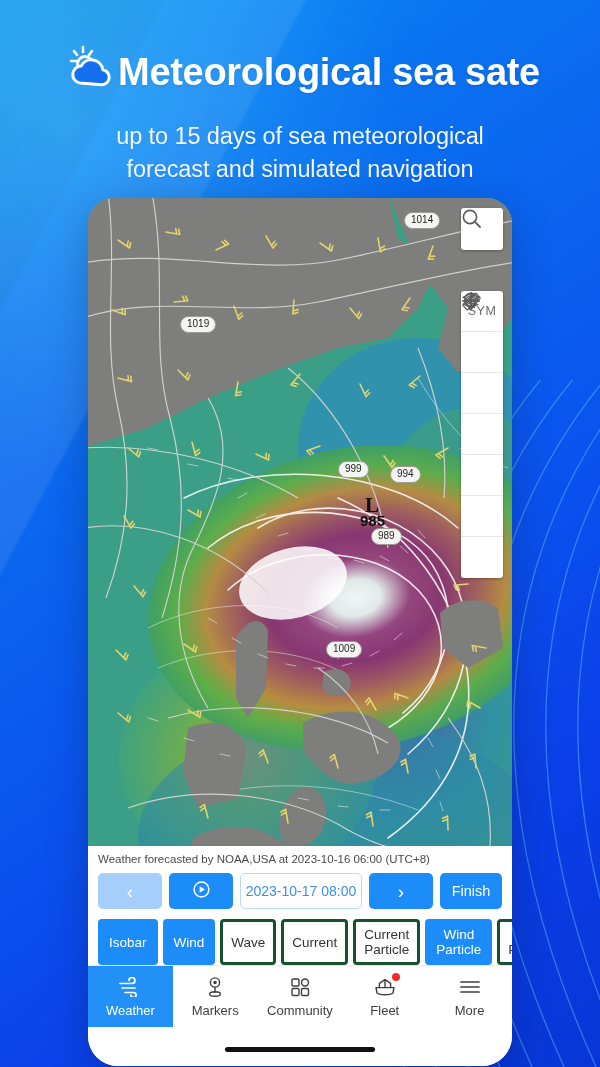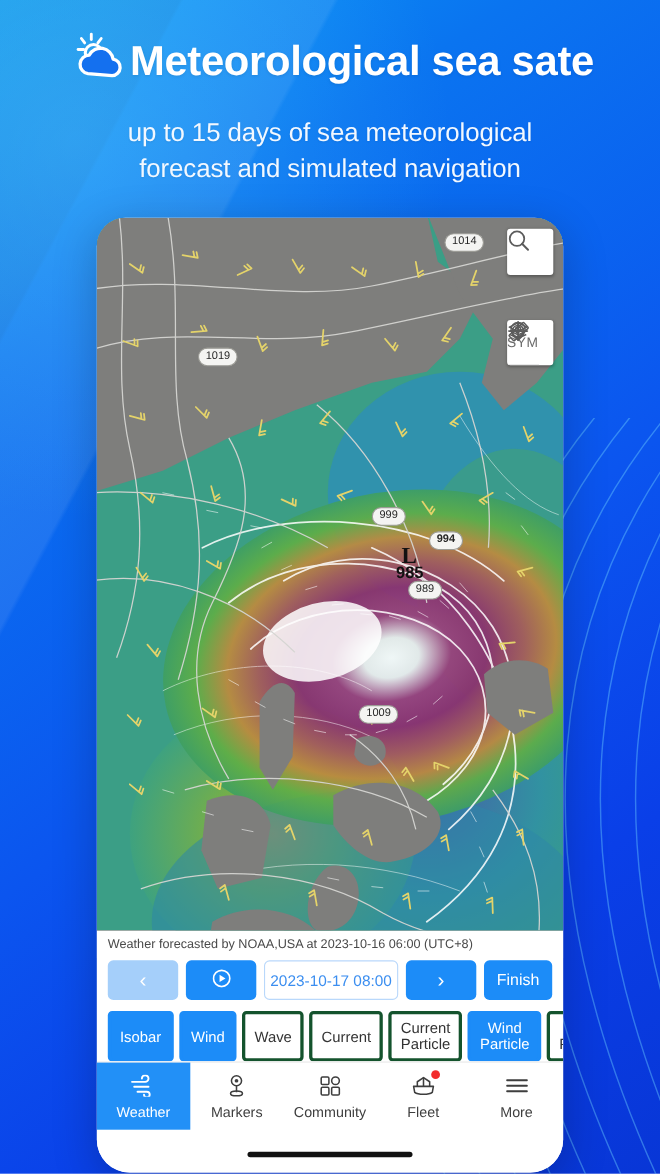--- a/index.html
+++ b/index.html
@@ -29,21 +29,21 @@
     pointer-events: none;
   }
   .bg-arcs {
     position: absolute; right: -240px; top: 380px;
     width: 700px; height: 700px;
     pointer-events: none; opacity: 0.75;
   }
   .bg-arcs svg { display: block; }
 
   
-  .header { position: relative; padding-top: 26px; text-align: center; }
+  .header { position: relative; padding-top: 42px; text-align: center; }
   .title-row {
     display: flex; align-items: center; justify-content: center;
     gap: 2px; padding-left: 6px;
   }
   .wx-icon { width: 56px; height: 52px; flex: 0 0 auto; margin-right: -6px; margin-bottom: 8px; }
   .title {
     color: #ffffff;
     font-size: 38px;
     font-weight: 700;
     letter-spacing: -0.3px;
@@ -92,21 +92,21 @@
     border-radius: 3px;
     box-shadow: 0 1px 3px rgba(0,0,0,0.3);
     display: flex; align-items: center; justify-content: center;
   }
   .map-tool-stack {
     position: absolute; right: 9px; top: 93px;
     width: 42px;
     background: #ffffff;
     border-radius: 3px;
     box-shadow: 0 1px 3px rgba(0,0,0,0.3);
-    display: flex; flex-direction: row;
+    display: flex; flex-direction: column;
     overflow: hidden;
   }
   .map-tool-stack .tool {
     height: 41px;
     display: flex; align-items: center; justify-content: center;
     border-bottom: 1px solid #e6e6e6;
     color: #555;
   }
   .map-tool-stack .tool:last-child { border-bottom: none; }
   .tool-sym { font-size: 12.5px; letter-spacing: 0.5px; color: #6b6b6b; font-weight: 400; }
@@ -547,21 +547,21 @@
           <path d="M100 266 l10 2"></path>
           <path d="M140 280 l10 2"></path>
         <path d="M372 250 l8 6"></path>
           <path d="M386 280 l6 8"></path>
       </g>
     </svg>
 
     <div class="plabel" style="left:316px; top:14px;">1014</div>
     <div class="plabel" style="left:92px; top:74px;margin-top:44px;">1019</div>
     <div class="plabel" style="left:250px; top:263px;">999</div>
-    <div class="plabel" style="left:302px; top:285px;font-weight:bold;">994</div>
+    <div class="plabel" style="left:302px; top:268px;">994</div>
     <div class="plabel" style="left:283px; top:330px;">989</div>
     <div class="plabel" style="left:238px; top:443px;">1009</div>
 
     <div class="low-marker" style="left:277px; top:297px;">L</div>
     <div class="low-value" style="left:272px; top:315px;">985</div>
 
     <div class="map-tool-search">
       <span>
         <svg width="21" height="21" viewBox="0 0 21 21" aria-hidden="true">
           <circle cx="9" cy="9" r="6.6" fill="none" stroke="#5c5c5c" stroke-width="1.6"></circle>

